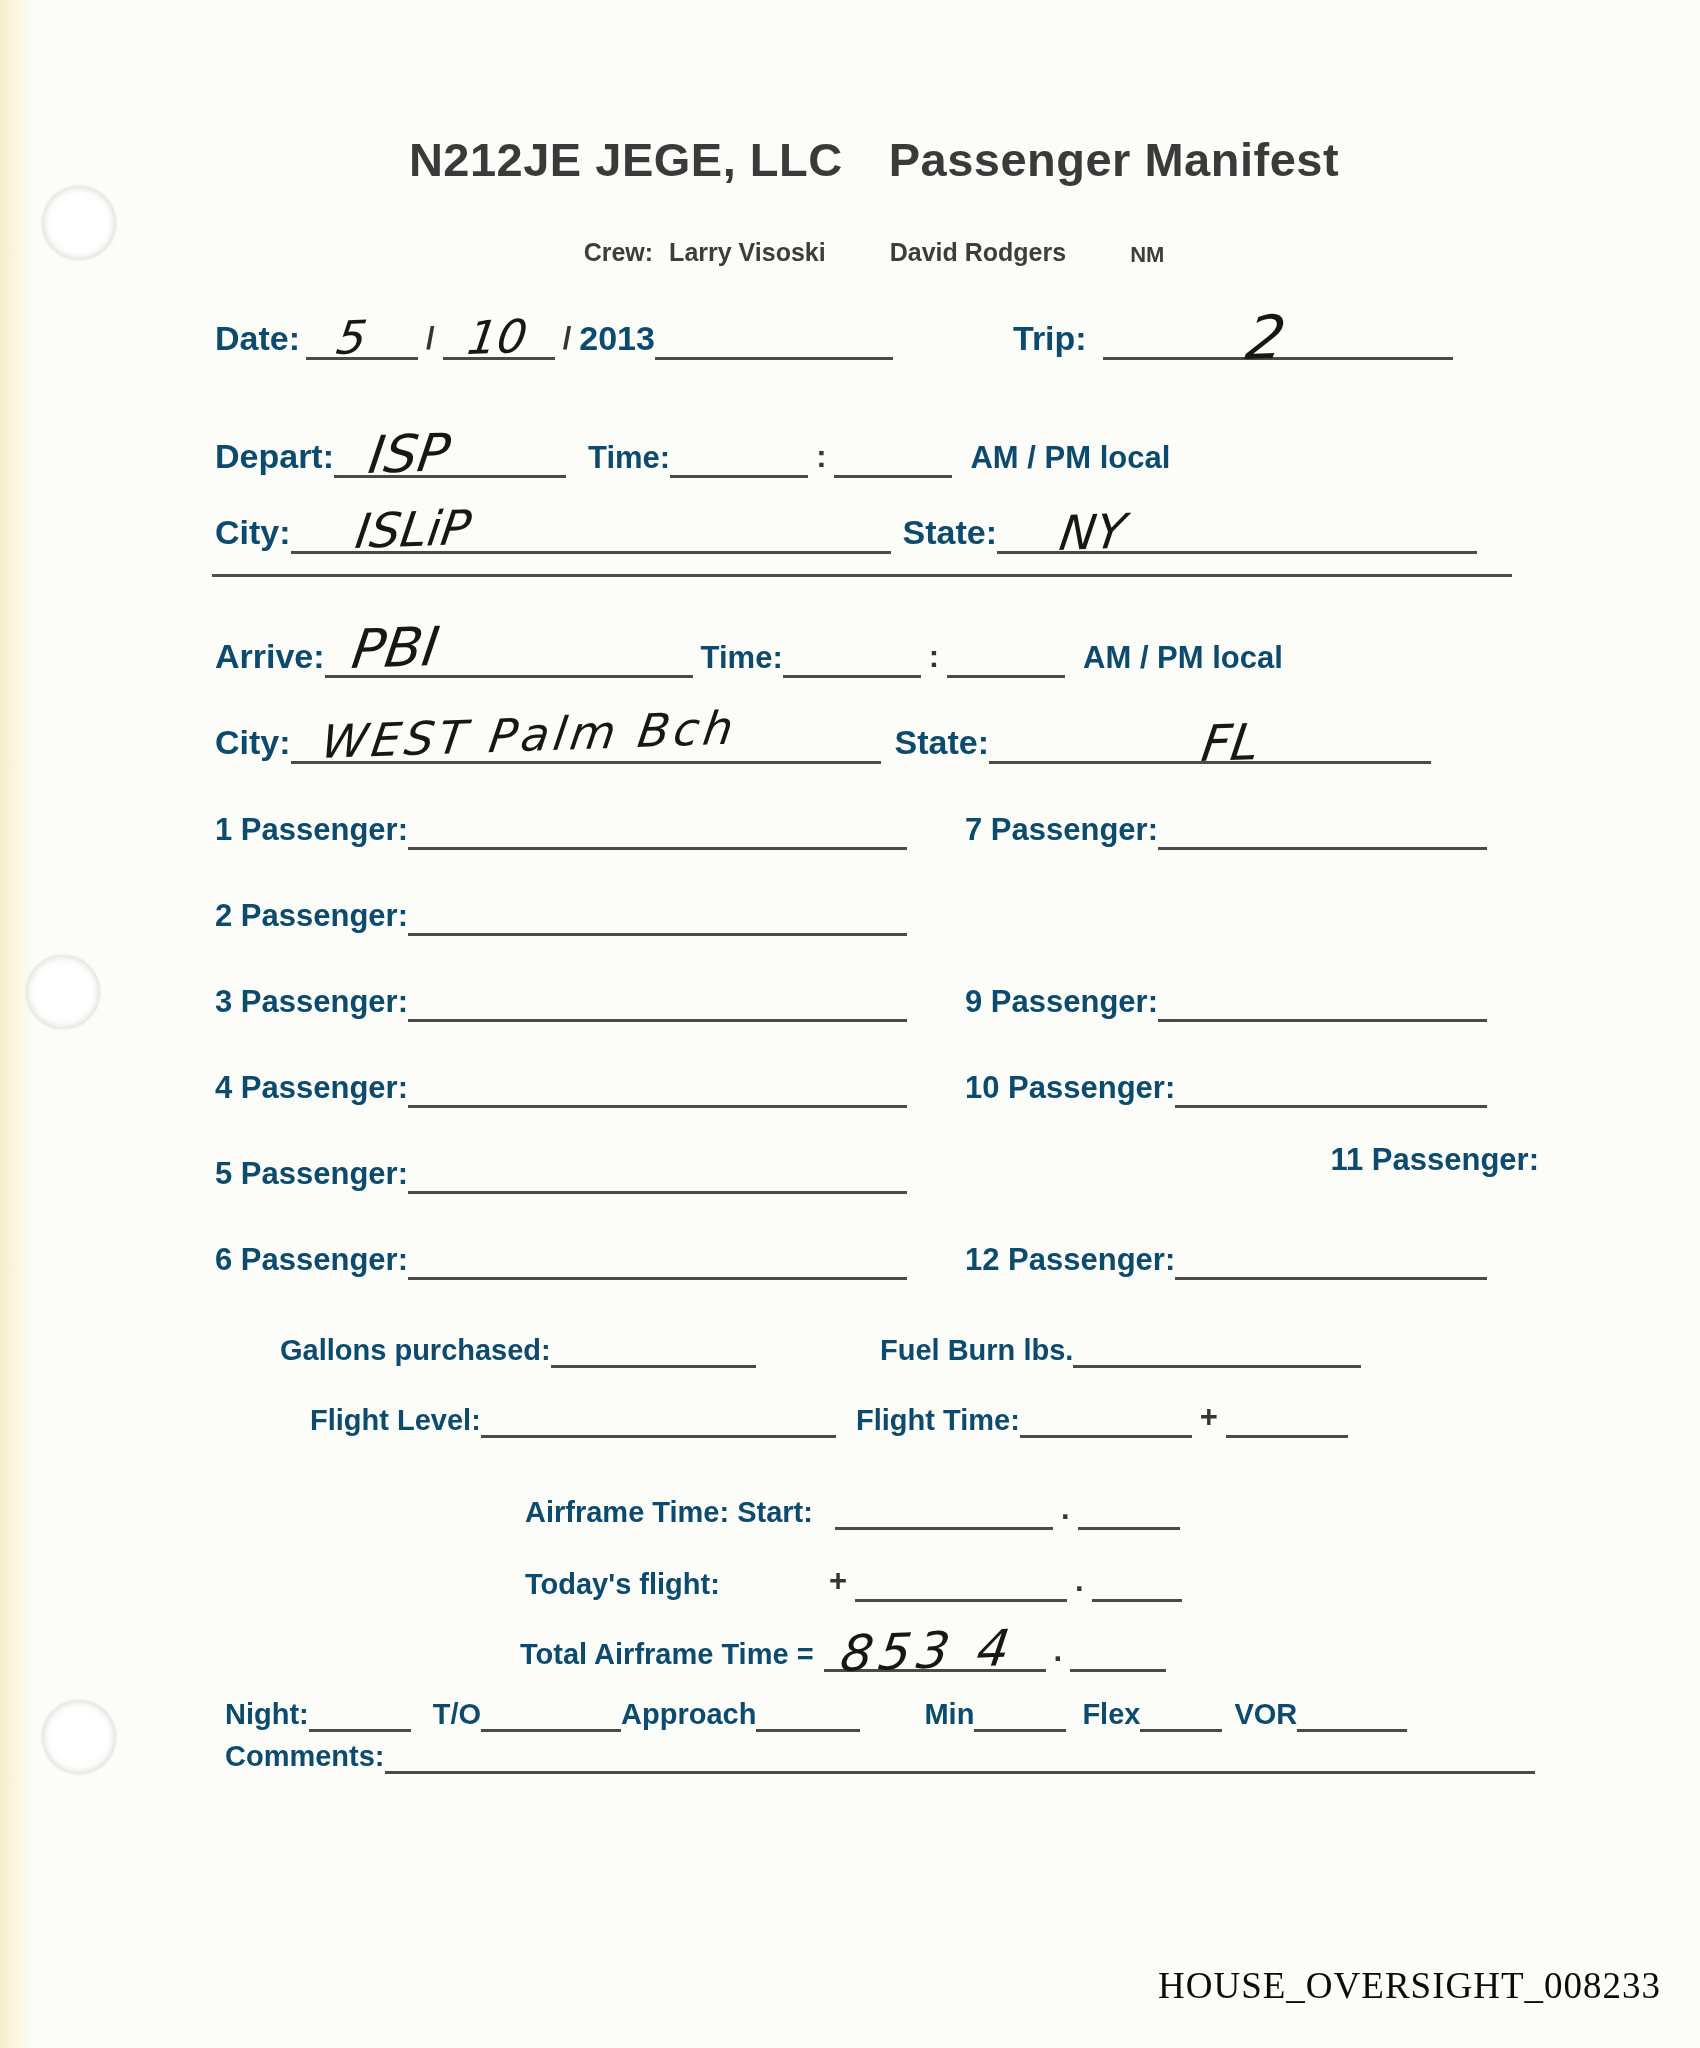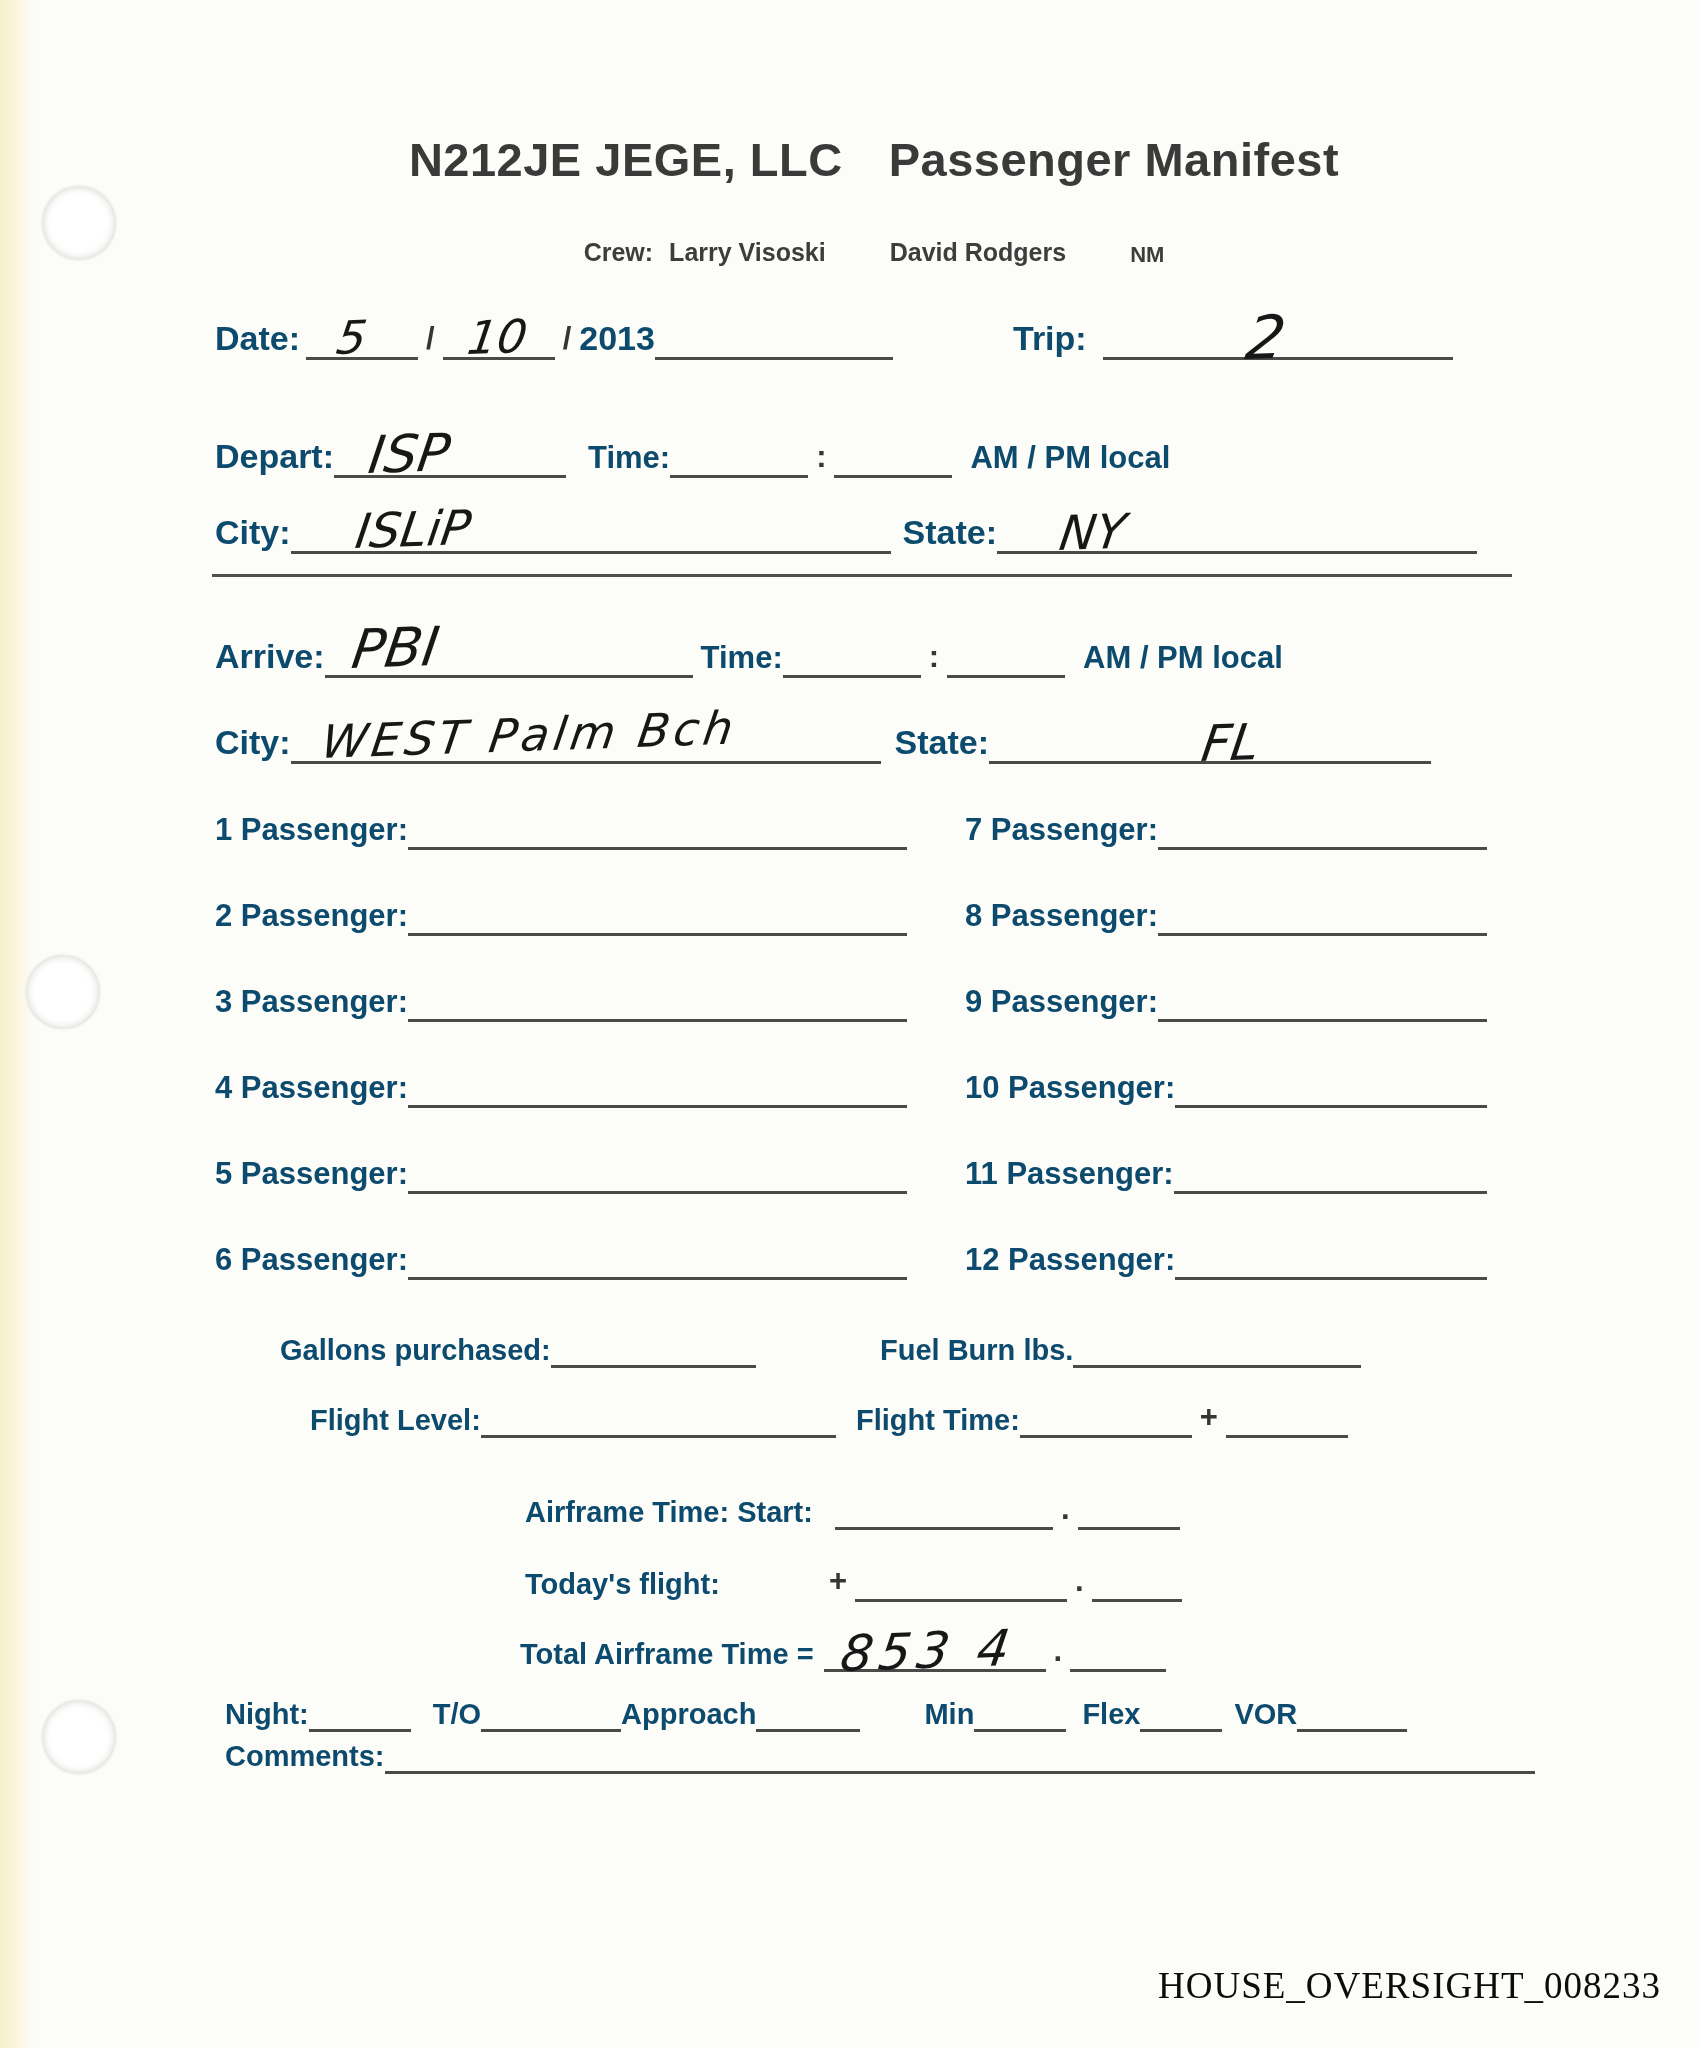--- a/index.html
+++ b/index.html
@@ -164,33 +164,29 @@
   </div>
   <div class="frow" style="left:215px; top:1230px; width:692px; height:50px;">
     <span class="lbl">6 Passenger:</span>
     <span class="ul grow"></span>
   </div>
 
   <div class="frow" style="left:965px; top:800px; width:522px; height:50px;">
     <span class="lbl">7 Passenger:</span>
     <span class="ul grow"></span>
   </div>
-  <div class="frow" style="left:965px; top:886px; width:522px; height:50px;">
-    <span class="lbl">8 Passenger:</span>
-    <span class="ul grow"></span>
-  </div>
   <div class="frow" style="left:965px; top:972px; width:522px; height:50px;">
     <span class="lbl">9 Passenger:</span>
     <span class="ul grow"></span>
   </div>
   <div class="frow" style="left:965px; top:1058px; width:522px; height:50px;">
     <span class="lbl">10 Passenger:</span>
     <span class="ul grow"></span>
   </div>
-  <div class="frow" style="left:965px; top:1144px; width:522px; height:50px;">
+  <div class="frow" style="left:1017px; top:1144px; width:522px; height:50px;flex-direction:column;">
     <span class="lbl">11 Passenger:</span>
     <span class="ul grow"></span>
   </div>
   <div class="frow" style="left:965px; top:1230px; width:522px; height:50px;">
     <span class="lbl">12 Passenger:</span>
     <span class="ul grow"></span>
   </div>
 
   <div class="frow" style="left:280px; top:1318px; height:50px;">
     <span class="lbl sm">Gallons purchased:</span>

